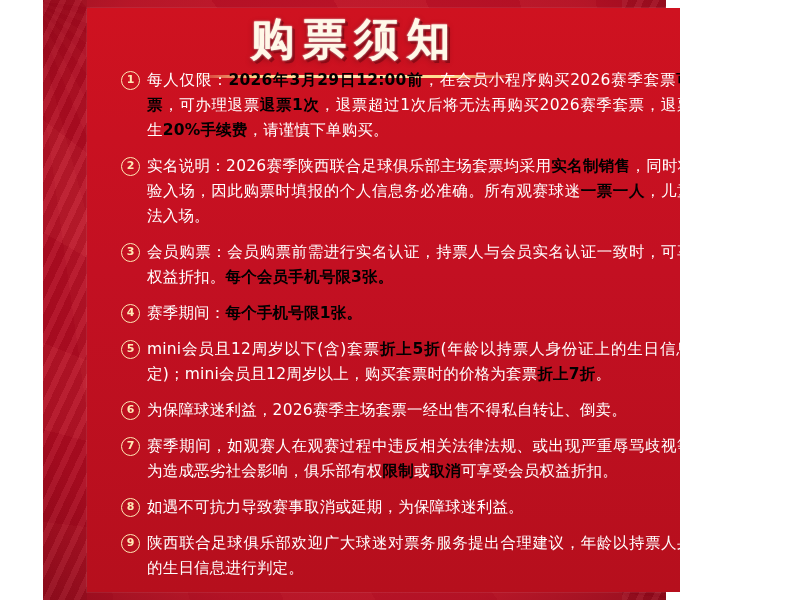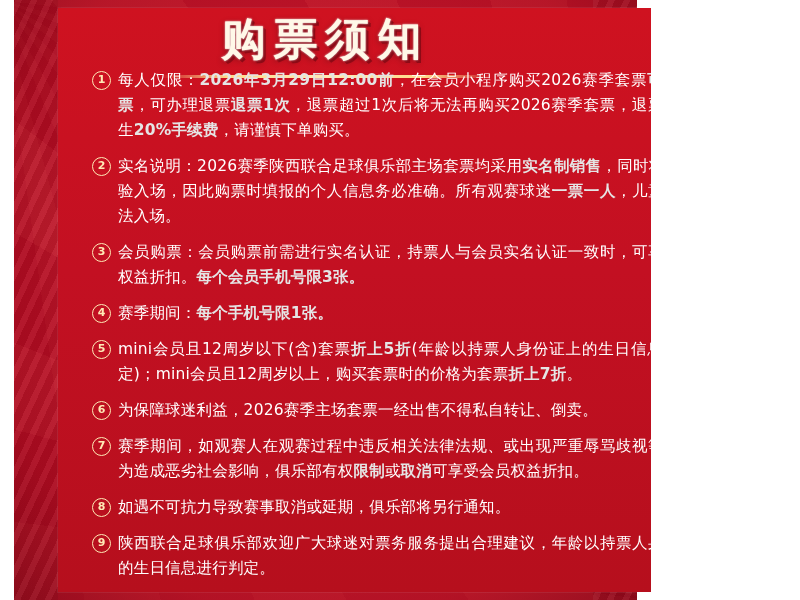--- a/index.html
+++ b/index.html
@@ -12,20 +12,21 @@
     overflow: hidden;
     font-family: "DejaVu Sans", "Liberation Sans", sans-serif;
     background: #ffffff;
   }
   .poster {
     position: relative;
     width: 651px;
     height: 600px;
     background: #c8102a;
     overflow: hidden;
+    margin-left: 29px;
   }
   
   .rays {
     position: absolute;
     inset: 0;
     background:
       repeating-conic-gradient(from 0deg at 0% 0%, #e02a3c 0deg 7deg, #c8102a 7deg 15deg),
       #c8102a;
     opacity: 0.85;
   }
@@ -104,21 +105,21 @@
   }
   .text {
     flex: 1 1 auto;
     color: #ffffff;
     font-size: 15.5px;
     line-height: 25px;
     letter-spacing: 0.2px;
     text-align: justify;
   }
   .hl {
-    color: #e5e5e5;
+    color: #000000;
     font-weight: bold;
   }
   .side-decor {
     position: absolute;
     top: 0;
     bottom: 0;
     width: 58px;
     background:
       repeating-linear-gradient(115deg, rgba(255,255,255,0.05) 0px, rgba(255,255,255,0.05) 6px, rgba(0,0,0,0.06) 6px, rgba(0,0,0,0.06) 14px);
   }
@@ -178,20 +179,20 @@
       <div class="item">
         <div class="num">6</div>
         <div class="text"><span>为保障球迷利益，2026赛季主场套票一经出售不得私自转让、倒卖。</span></div>
       </div>
       <div class="item">
         <div class="num">7</div>
         <div class="text"><span>赛季期间，如观赛人在观赛过程中违反相关法律法规、或出现严重辱骂歧视等不良行为造成恶劣社会影响，俱乐部有权</span><span class="hl">限制</span><span>或</span><span class="hl">取消</span><span>可享受会员权益折扣。</span></div>
       </div>
       <div class="item">
         <div class="num">8</div>
-        <div class="text"><span>如遇不可抗力导致赛事取消或延期，俱乐部将另行通知。</span></div>
+        <div class="text"><span>如遇不可抗力导致赛事取消或延期，为保障球迷利益。</span></div>
       </div>
       <div class="item">
         <div class="num">9</div>
         <div class="text"><span>陕西联合足球俱乐部欢迎广大球迷对票务服务提出合理建议，年龄以持票人身份证上的生日信息进行判定。</span></div>
       </div>
     </div>
 </div>
 
 </body></html>

